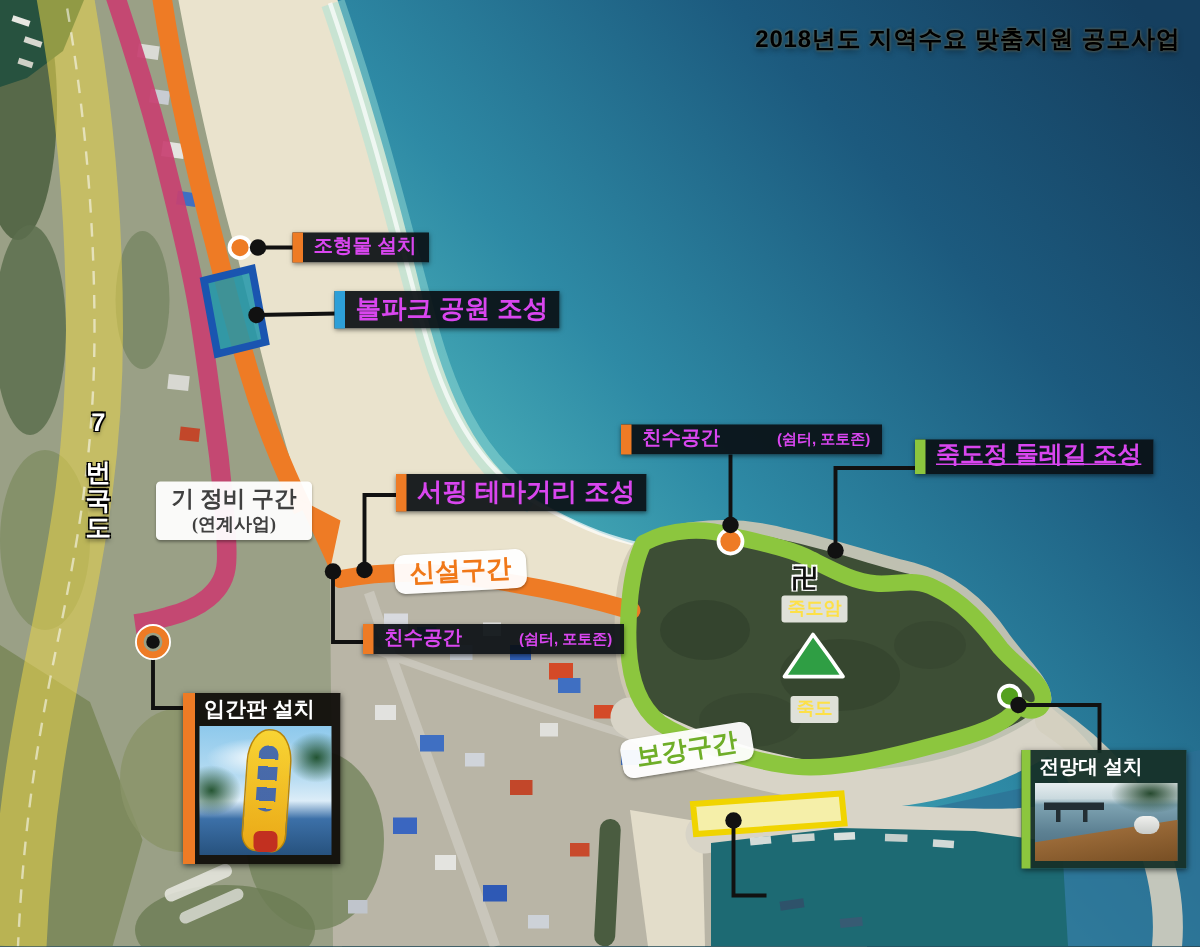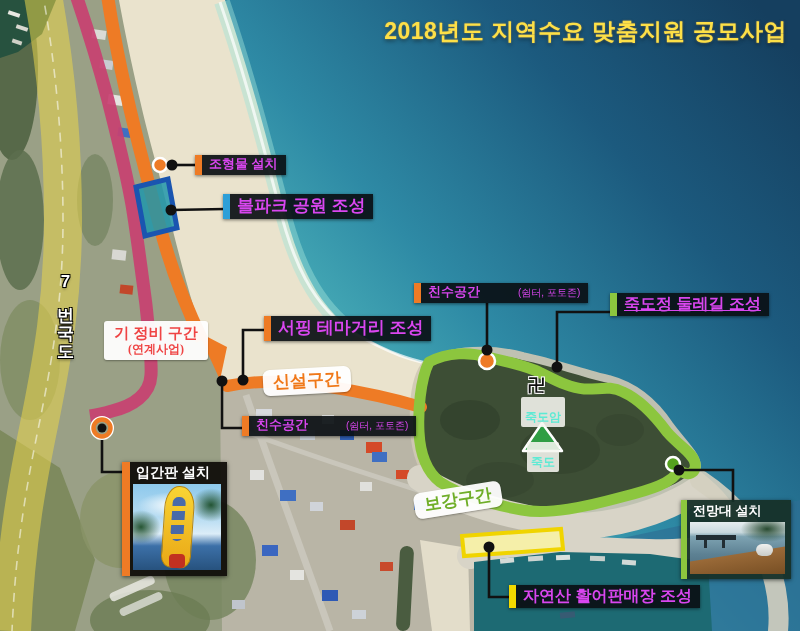--- a/index.html
+++ b/index.html
@@ -1,32 +1,32 @@
 <!DOCTYPE html>
 <html><head>
 <meta charset="utf-8">
 <style>
   html,body{margin:0;padding:0;background:#222;}
   .stage{position:relative;width:800px;height:631px;overflow:hidden;
          font-family:"Liberation Sans",sans-serif;background:#2f6f8f;}
   .stage svg.map{position:absolute;left:0;top:0;}
 
   
-  .hdr-sub{position:absolute;right:13px;top:16px;font-size:23px;font-weight:bold;
-    color:#fde047;letter-spacing:.5px;white-space:nowrap;
+  .hdr-sub{position:absolute;right:13px;top:16px;font-size:16px;font-weight:bold;
+    color:#000000;letter-spacing:.5px;white-space:nowrap;
     text-shadow:0 0 2px rgba(225,170,80,.55),0 2px 4px rgba(0,0,0,.45);}
   .hdr-title{position:absolute;right:13px;top:47px;font-size:38px;font-weight:bold;
     color:#fff;letter-spacing:-.5px;white-space:nowrap;
     text-shadow:0 2px 5px rgba(0,0,0,.45);}
 
   
   .callout{position:absolute;background:rgba(10,15,20,.92);color:#d946ef;
     border-left:7px solid #EE7B25;padding:2px 8px 3px 7px;white-space:nowrap;
     font-weight:bold;box-shadow:0 1px 3px rgba(0,0,0,.5);line-height:1.15;}
-  .callout .sub{font-size:10px;font-weight:normal;padding-left:38px;}
+  .callout .sub{font-size:10px;font-weight:bold;padding-left:38px;}
   .c-sculpture{left:195px;top:155px;font-size:13px;}
   .c-ballpark{left:223px;top:194px;font-size:17px;border-left-color:#2D9FD8;}
   .c-surfing{left:264px;top:316px;font-size:17px;}
   .c-water-up{left:414px;top:283px;font-size:13px;}
   .c-dulle{left:610px;top:293px;font-size:16px;border-left-color:#8CC63E;text-decoration:underline;}
   .c-water-low{left:242px;top:416px;font-size:13px;}
   .c-fish{left:509px;top:585px;font-size:16px;border-left-color:#F2D900;}
 
   
   .photo-box{position:absolute;background:rgba(16,14,10,.95);color:#fff;
@@ -66,33 +66,33 @@
   .ph-obs .cyl{position:absolute;right:12px;top:22px;width:17px;height:12px;
     background:linear-gradient(180deg,#f0f0ee,#c9ccc9);border-radius:6px;}
 
   
   .tag{position:absolute;background:rgba(255,255,255,.95);border-radius:7px;
     padding:1px 10px 2px;font-weight:bold;white-space:nowrap;
     box-shadow:0 1px 2px rgba(0,0,0,.35);}
   .t-sinseol{left:263px;top:368px;font-size:17px;color:#F07818;transform:rotate(-3deg);}
   .t-bogang{left:414px;top:487px;font-size:17px;color:#6FAE28;transform:rotate(-9deg);}
   .t-gijeongbi{left:104px;top:321px;width:96px;text-align:center;border-radius:3px;
-    color:#ef4444;font-size:15px;line-height:1.2;padding:3px 4px 4px;}
+    color:#404040;font-size:15px;line-height:1.2;padding:3px 4px 4px;}
   .t-gijeongbi .l2{font-size:12px;font-family:Liberation Serif, serif;}
 
   
   .road-label{position:absolute;left:54px;top:272px;writing-mode:vertical-rl;
     text-orientation:upright;font-size:17px;font-weight:bold;color:#fff;letter-spacing:3px;
     text-shadow:-1px -1px 0 #000,1px -1px 0 #000,-1px 1px 0 #000,1px 1px 0 #000,0 2px 3px rgba(0,0,0,.5);}
   .swastika{position:absolute;left:528px;top:374px;font-size:17px;font-weight:bold;color:#101010;
     text-shadow:-1px -1px 0 #fff,1px -1px 0 #fff,-1px 1px 0 #fff,1px 1px 0 #fff;}
-  .poi-box{position:absolute;background:rgba(246,246,240,.88);color:#5eead4;font-weight:bold;
-    font-size:12px;padding:12px 4px 1px;border-radius:2px;white-space:nowrap;}
+  .poi-box{position:absolute;background:rgba(246,246,240,.88);color:#fde047;font-weight:bold;
+    font-size:12px;padding:0 4px 1px;border-radius:2px;white-space:nowrap;}
   .p-temple{left:521px;top:397px;}
-  .p-island{left:527px;top:442px;}
+  .p-island{left:527px;top:464px;}
 </style>
 </head>
 <body>
 
 <div class="stage">
 
   <svg class="map" width="800" height="631" viewBox="0 0 800 631">
     <defs>
       <linearGradient id="waterGrad" gradientUnits="userSpaceOnUse" x1="180" y1="560" x2="780" y2="30">
         <stop offset="0" stop-color="#8fd8cd"></stop>
@@ -258,23 +258,20 @@
   </div>
   <div class="callout c-water-up">
     <span>친수공간</span><span class="sub">(쉼터, 포토존)</span>
   </div>
   <div class="callout c-dulle">
     <span>죽도정 둘레길 조성</span>
   </div>
   <div class="callout c-water-low">
     <span>친수공간</span><span class="sub">(쉼터, 포토존)</span>
   </div>
-  <div class="callout c-fish">
-    <span>자연산 활어판매장 조성</span>
-  </div>
 
   <div class="photo-box c-sign">
     <div class="pb-title">입간판 설치</div>
     <div class="photo ph-sign">
       <span class="cloud"></span>
       <span class="palm-l"></span>
       <span class="palm-r"></span>
       <span class="board">
           <i></i>
         </span>

